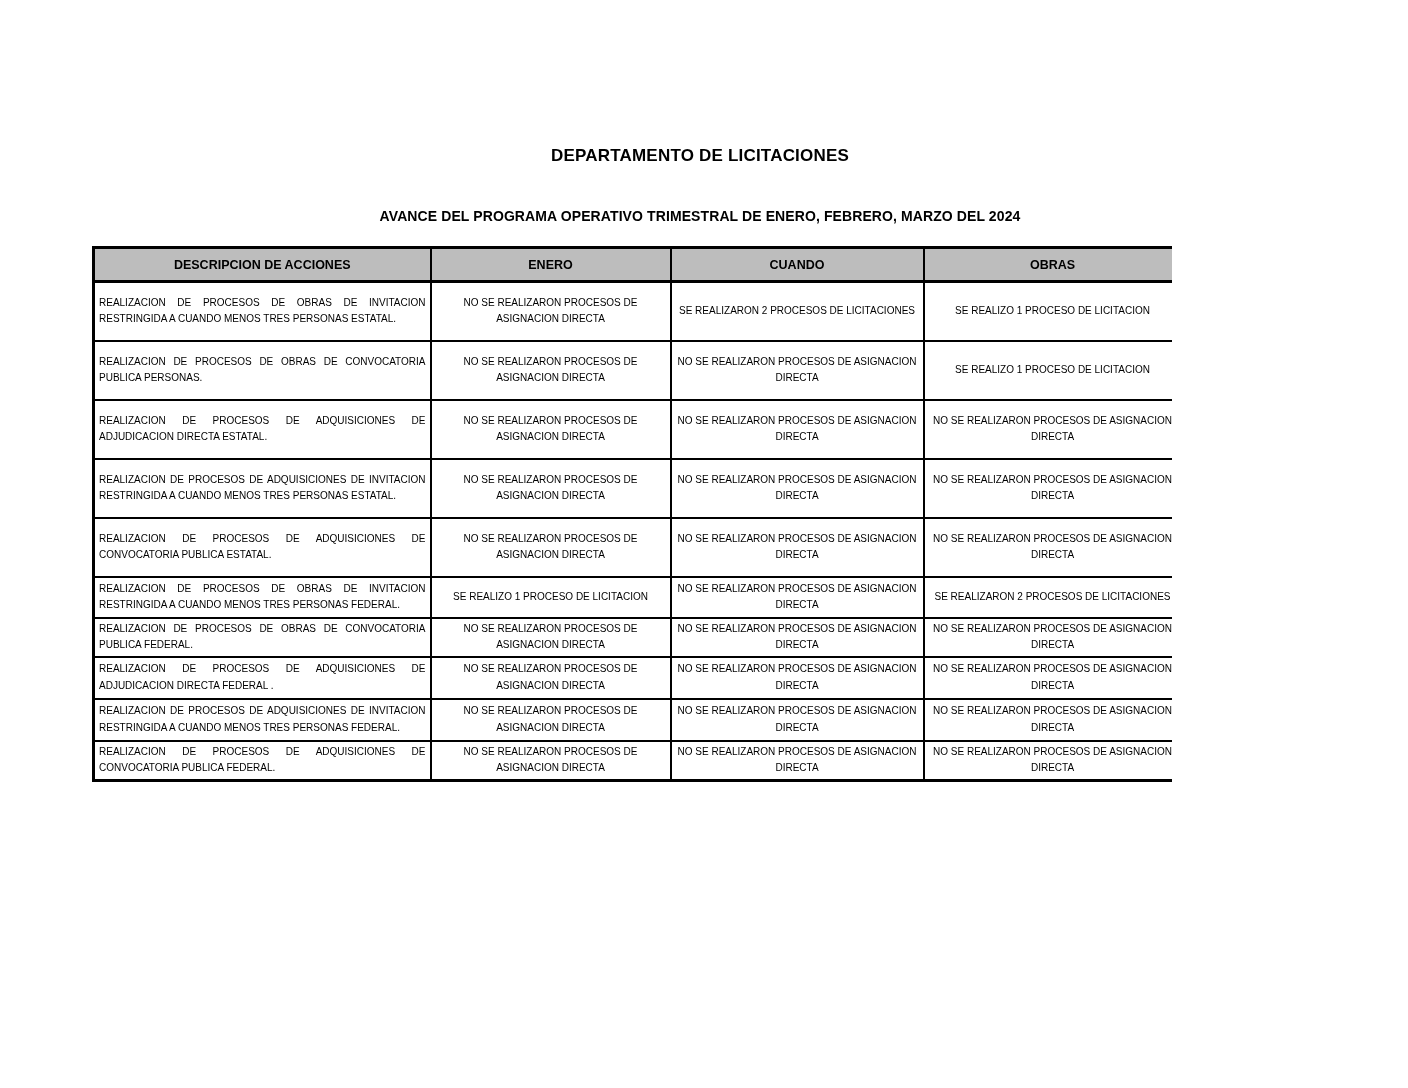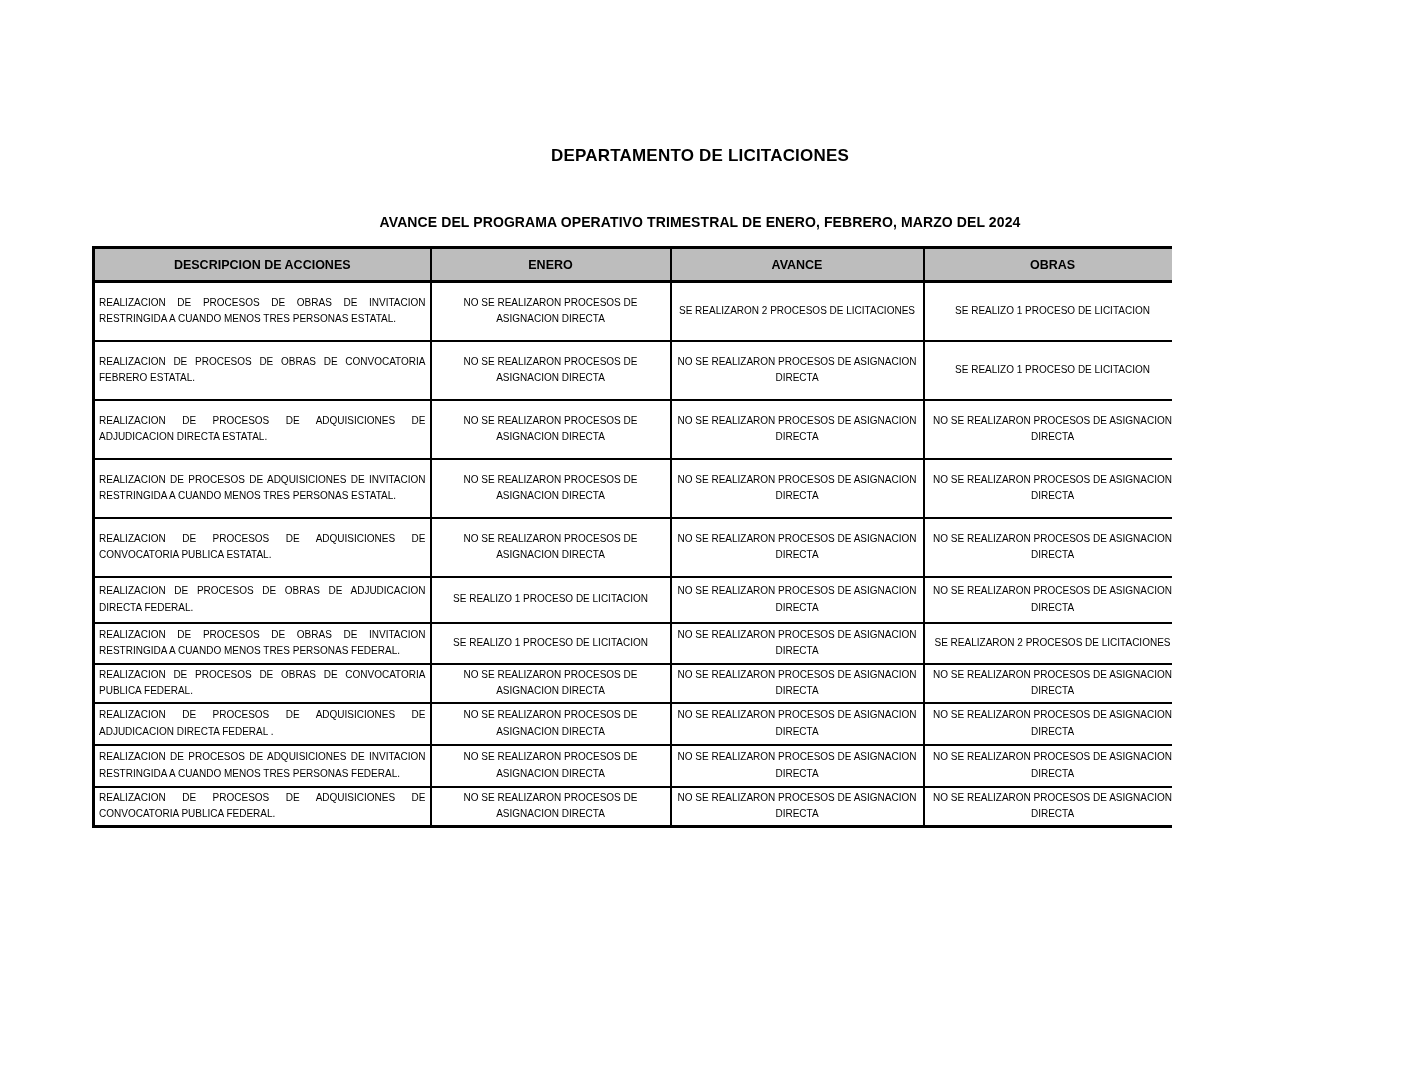--- a/index.html
+++ b/index.html
@@ -26,21 +26,21 @@
     top: 146px;
     width: 1216px;
     text-align: center;
     font-size: 17px;
     font-weight: bold;
     letter-spacing: 0.2px;
   }
   .page-subtitle {
     position: absolute;
     left: 92px;
-    top: 214px;
+    top: 208px;
     width: 1216px;
     text-align: center;
     font-size: 14px;
     font-weight: bold;
     letter-spacing: 0.1px;
   }
   table.report {
     position: absolute;
     left: 92px;
     top: 234px;
@@ -97,37 +97,37 @@
       <col style="width:337px">
       <col style="width:240px">
       <col style="width:253px">
       <col style="width:258px">
       <col style="width:128px">
     </colgroup>
     <thead>
       <tr>
         <th>DESCRIPCION DE ACCIONES</th>
         <th>ENERO</th>
-        <th>AVANCE</th>
+        <th>CUANDO</th>
         <th>OBRAS</th>
         <th>PONDERACIÓN</th>
       </tr>
     </thead>
     <tbody id="report-body">
 
     <tr style="height: 59px;">
       <td class="cell-desc">REALIZACION DE PROCESOS DE OBRAS DE INVITACION RESTRINGIDA A CUANDO MENOS TRES PERSONAS ESTATAL.</td>
       <td class="cell-center">NO SE REALIZARON PROCESOS DE ASIGNACION DIRECTA</td>
       <td class="cell-center">SE REALIZARON 2 PROCESOS DE LICITACIONES</td>
       <td class="cell-center">SE REALIZO 1 PROCESO DE LICITACION</td>
       <td class="cell-pond">4%</td>
     </tr>
 
     <tr style="height: 59px;">
-      <td class="cell-desc">REALIZACION DE PROCESOS DE OBRAS DE CONVOCATORIA FEBRERO ESTATAL.</td>
+      <td class="cell-desc">REALIZACION DE PROCESOS DE OBRAS DE CONVOCATORIA PUBLICA PERSONAS.</td>
       <td class="cell-center">NO SE REALIZARON PROCESOS DE ASIGNACION DIRECTA</td>
       <td class="cell-center">NO SE REALIZARON PROCESOS DE ASIGNACION DIRECTA</td>
       <td class="cell-center">SE REALIZO 1 PROCESO DE LICITACION</td>
       <td class="cell-pond">6%</td>
     </tr>
 
     <tr style="height: 59px;">
       <td class="cell-desc">REALIZACION DE PROCESOS DE ADQUISICIONES DE ADJUDICACION DIRECTA ESTATAL.</td>
       <td class="cell-center">NO SE REALIZARON PROCESOS DE ASIGNACION DIRECTA</td>
       <td class="cell-center">NO SE REALIZARON PROCESOS DE ASIGNACION DIRECTA</td>
@@ -144,27 +144,20 @@
     </tr>
 
     <tr style="height: 59px;">
       <td class="cell-desc">REALIZACION DE PROCESOS DE ADQUISICIONES DE CONVOCATORIA PUBLICA ESTATAL.</td>
       <td class="cell-center">NO SE REALIZARON PROCESOS DE ASIGNACION DIRECTA</td>
       <td class="cell-center">NO SE REALIZARON PROCESOS DE ASIGNACION DIRECTA</td>
       <td class="cell-center">NO SE REALIZARON PROCESOS DE ASIGNACION DIRECTA</td>
       <td class="cell-pond"></td>
     </tr>
 
-    <tr style="height: 46px;">
-      <td class="cell-desc">REALIZACION DE PROCESOS DE OBRAS DE ADJUDICACION DIRECTA FEDERAL.</td>
-      <td class="cell-center">SE REALIZO 1 PROCESO DE LICITACION</td>
-      <td class="cell-center">NO SE REALIZARON PROCESOS DE ASIGNACION DIRECTA</td>
-      <td class="cell-center">NO SE REALIZARON PROCESOS DE ASIGNACION DIRECTA</td>
-      <td class="cell-pond">17%</td>
-    </tr>
 
     <tr style="height: 41px;">
       <td class="cell-desc">REALIZACION DE PROCESOS DE OBRAS DE INVITACION RESTRINGIDA A CUANDO MENOS TRES PERSONAS FEDERAL.</td>
       <td class="cell-center">SE REALIZO 1 PROCESO DE LICITACION</td>
       <td class="cell-center">NO SE REALIZARON PROCESOS DE ASIGNACION DIRECTA</td>
       <td class="cell-center">SE REALIZARON 2 PROCESOS DE LICITACIONES</td>
       <td class="cell-pond">50%</td>
     </tr>
 
     <tr style="height: 35px;">

